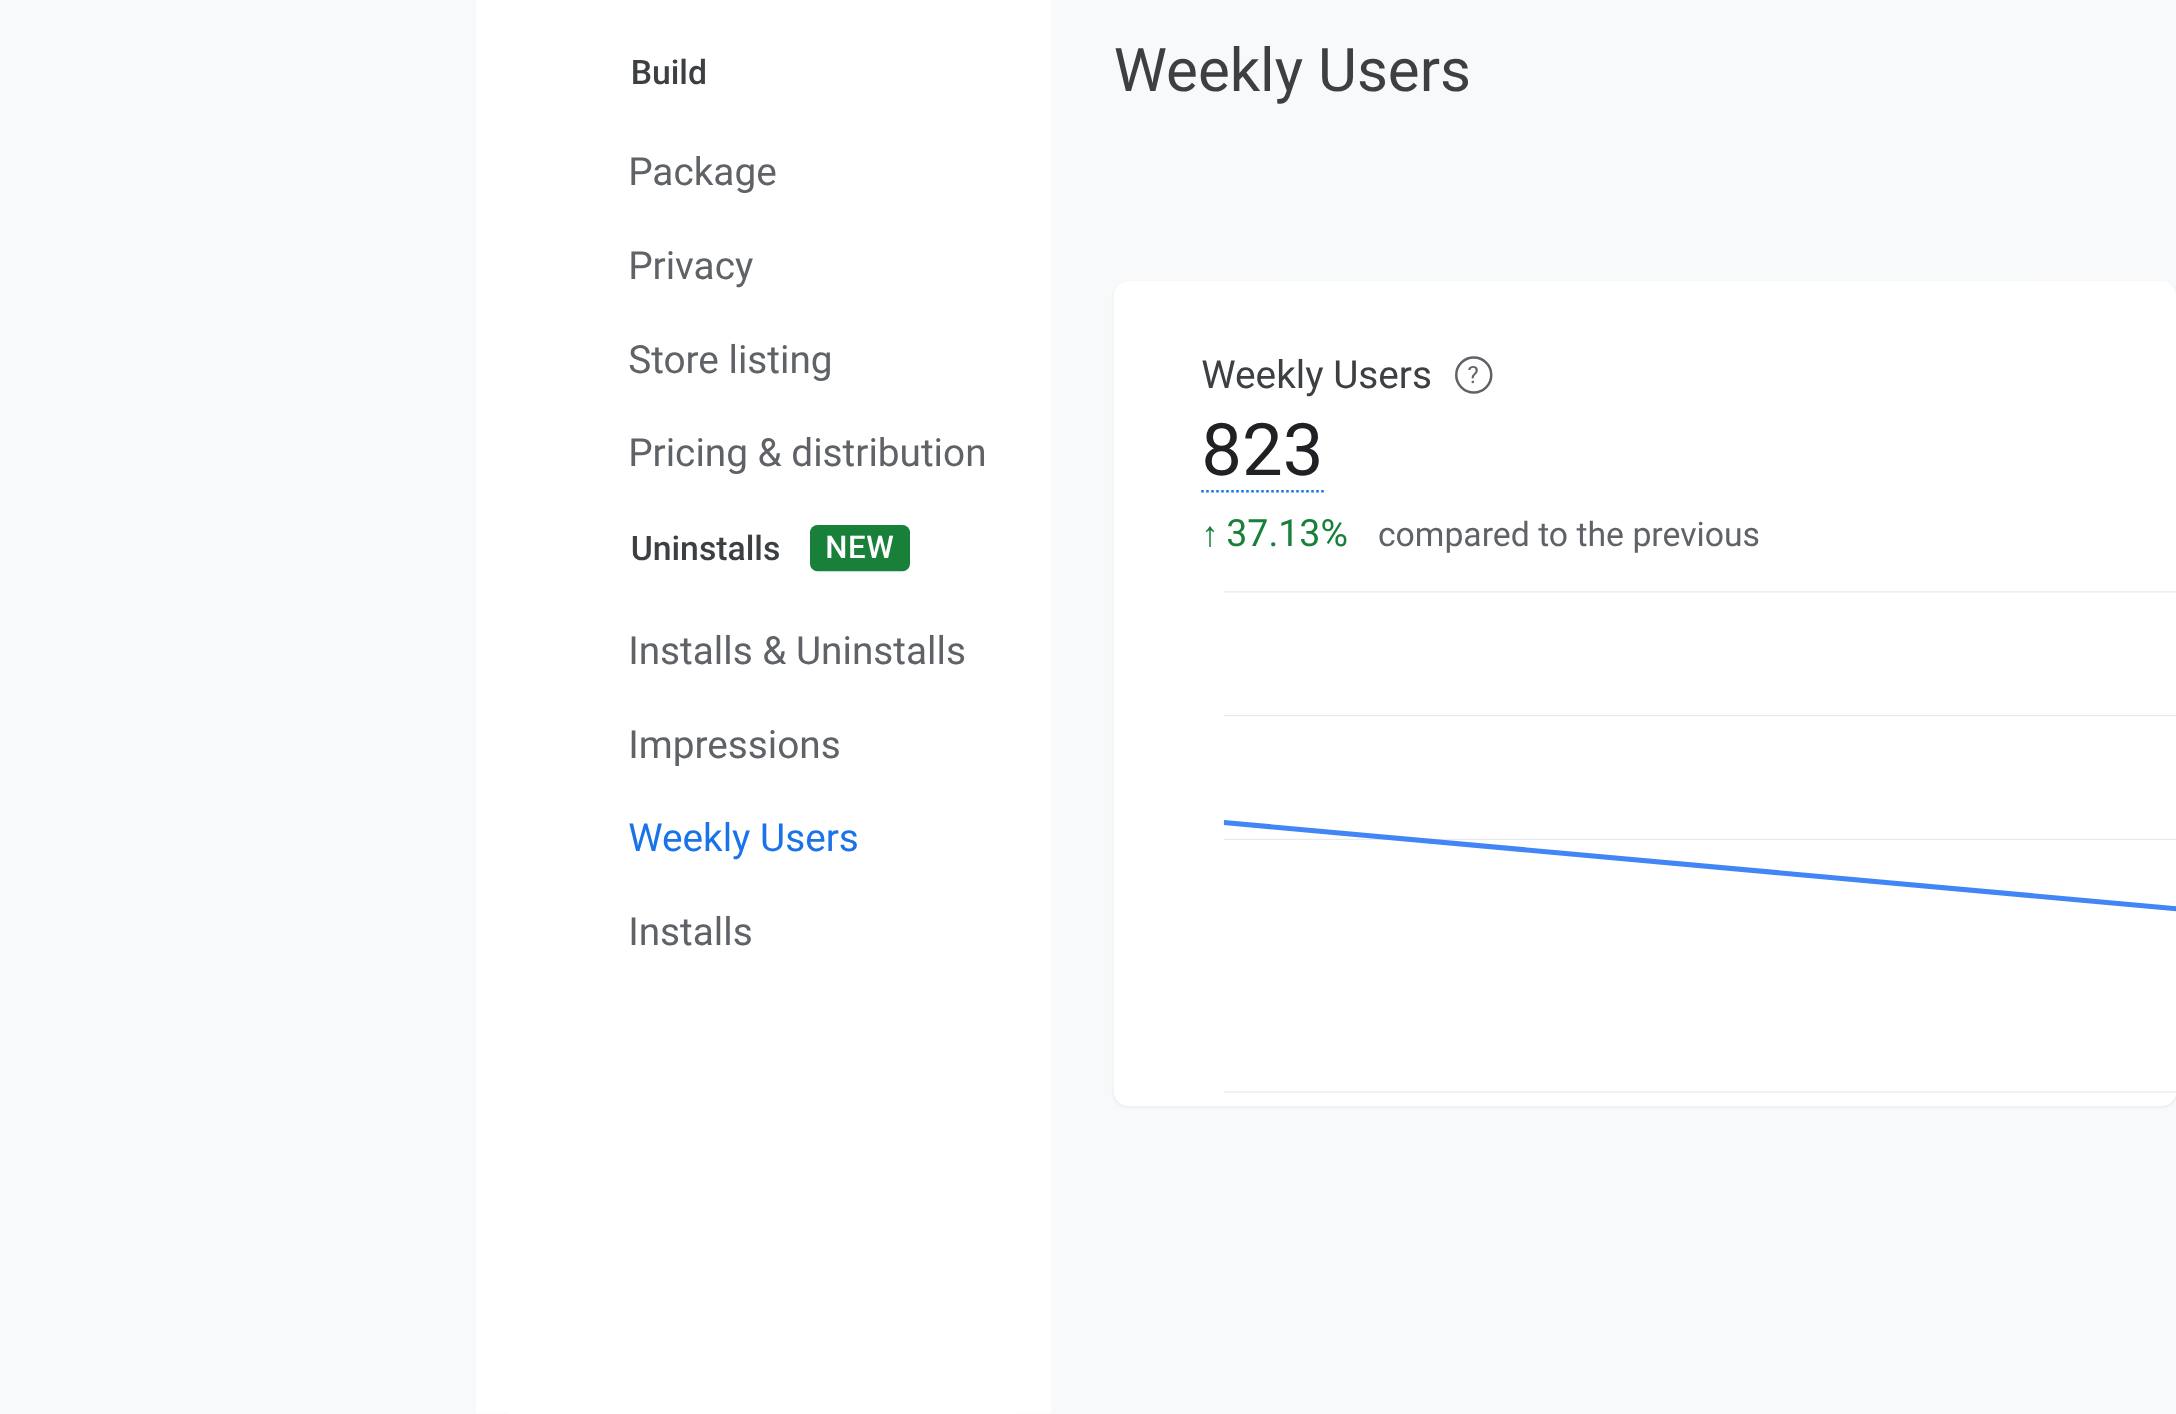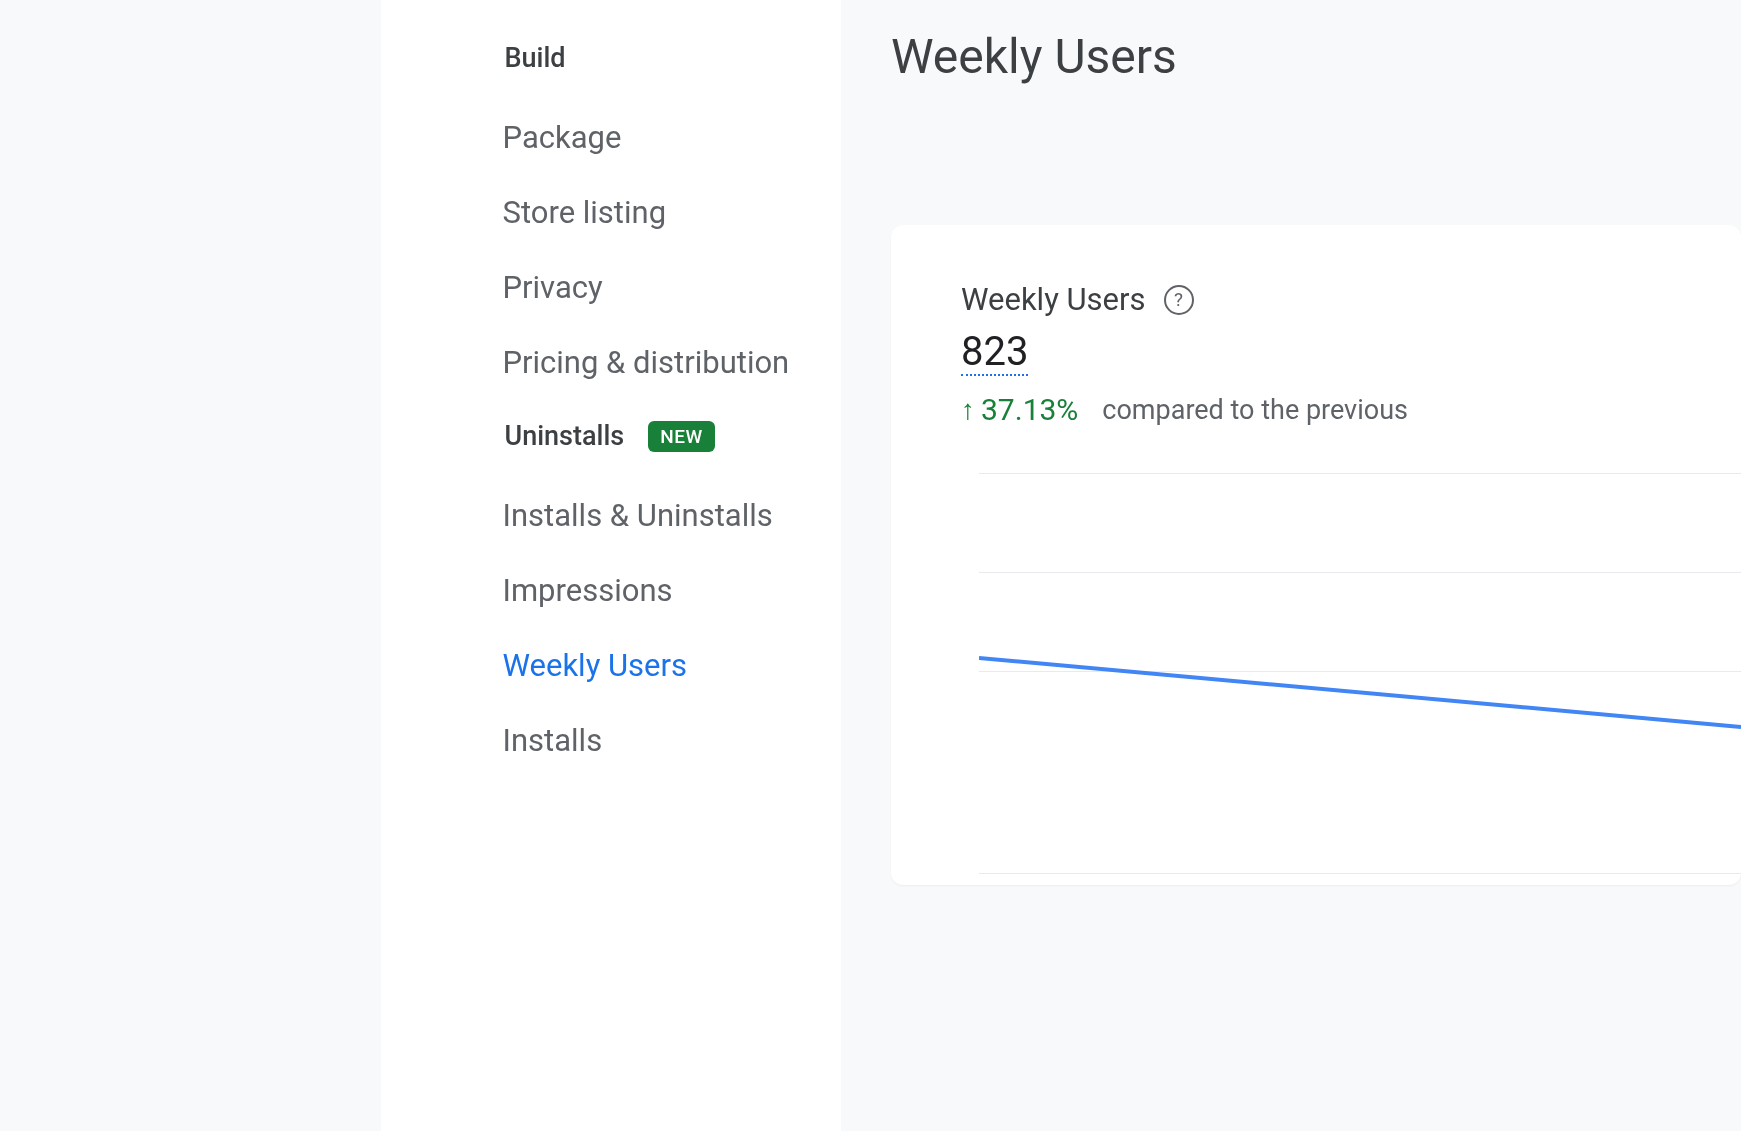--- a/index.html
+++ b/index.html
@@ -31,21 +31,21 @@
       margin-bottom: 26px;
       display: flex;
       align-items: center;
       gap: 24px;
       margin-left: 44px;
     }
     .new-badge {
       display: inline-block;
       background: #188038;
       color: #ffffff;
-      font-size: 19px;
+      font-size: 25px;
       font-weight: 500;
       padding: 4px 12px;
       border-radius: 6px;
       letter-spacing: 0.5px;
     }
     .nav-item {
       font-size: 31px;
       font-weight: 400;
       color: #5f6368;
       padding: 19px 0 19px 42px;
@@ -95,21 +95,21 @@
       height: 30px;
       border: 2px solid #5f6368;
       border-radius: 50%;
       display: flex;
       align-items: center;
       justify-content: center;
       font-size: 19px;
       color: #5f6368;
     }
     .metric-value {
-      font-size: 40px;
+      font-size: 58px;
       font-weight: 400;
       color: #202124;
       border-bottom: 2px dotted #1a73e8;
       display: inline-block;
       line-height: 1;
       padding-bottom: 2px;
       margin-bottom: 16px;
     }
     .change-row {
       display: flex;
@@ -160,24 +160,24 @@
 <div class="left-spacer"></div>
 
 <nav class="sidebar">
   <div class="section-header">
     <span>Build</span>
   </div>
   <div class="nav-item">
     <span>Package</span>
   </div>
   <div class="nav-item">
+    <span>Privacy</span>
+  </div>
+  <div class="nav-item">
     <span>Store listing</span>
-  </div>
-  <div class="nav-item">
-    <span>Privacy</span>
   </div>
   <div class="nav-item">
     <span>Pricing &amp; distribution</span>
   </div>
 
   <div class="section-gap"></div>
 
   <div class="section-header">
     <span>Uninstalls</span>
     <span class="new-badge">NEW</span>

